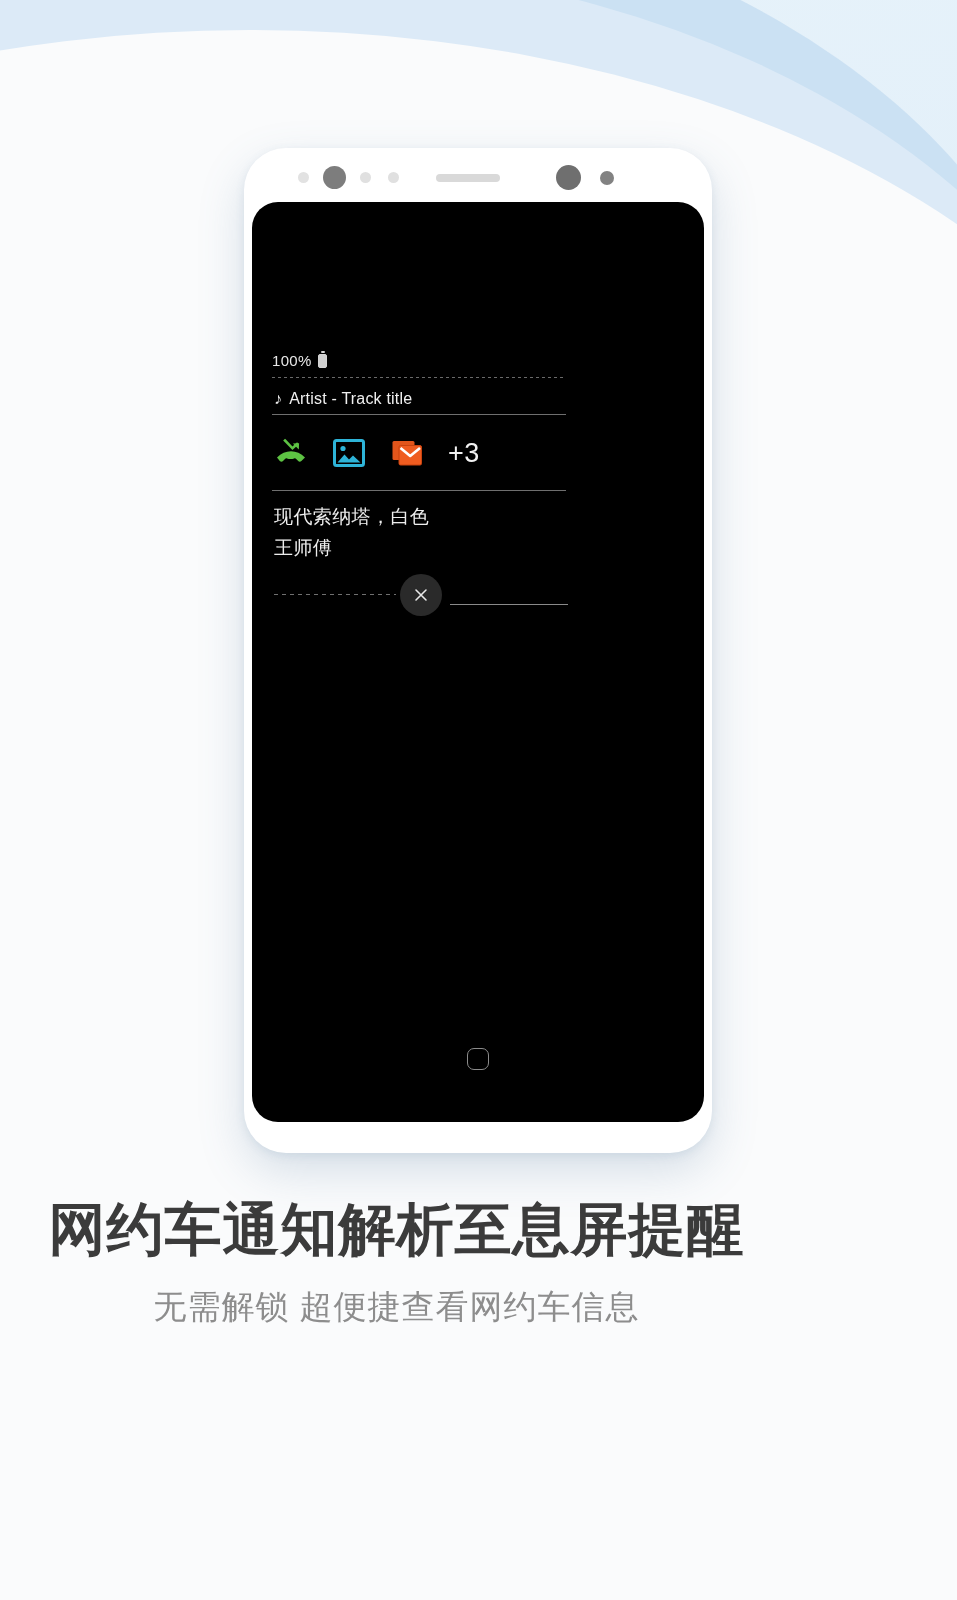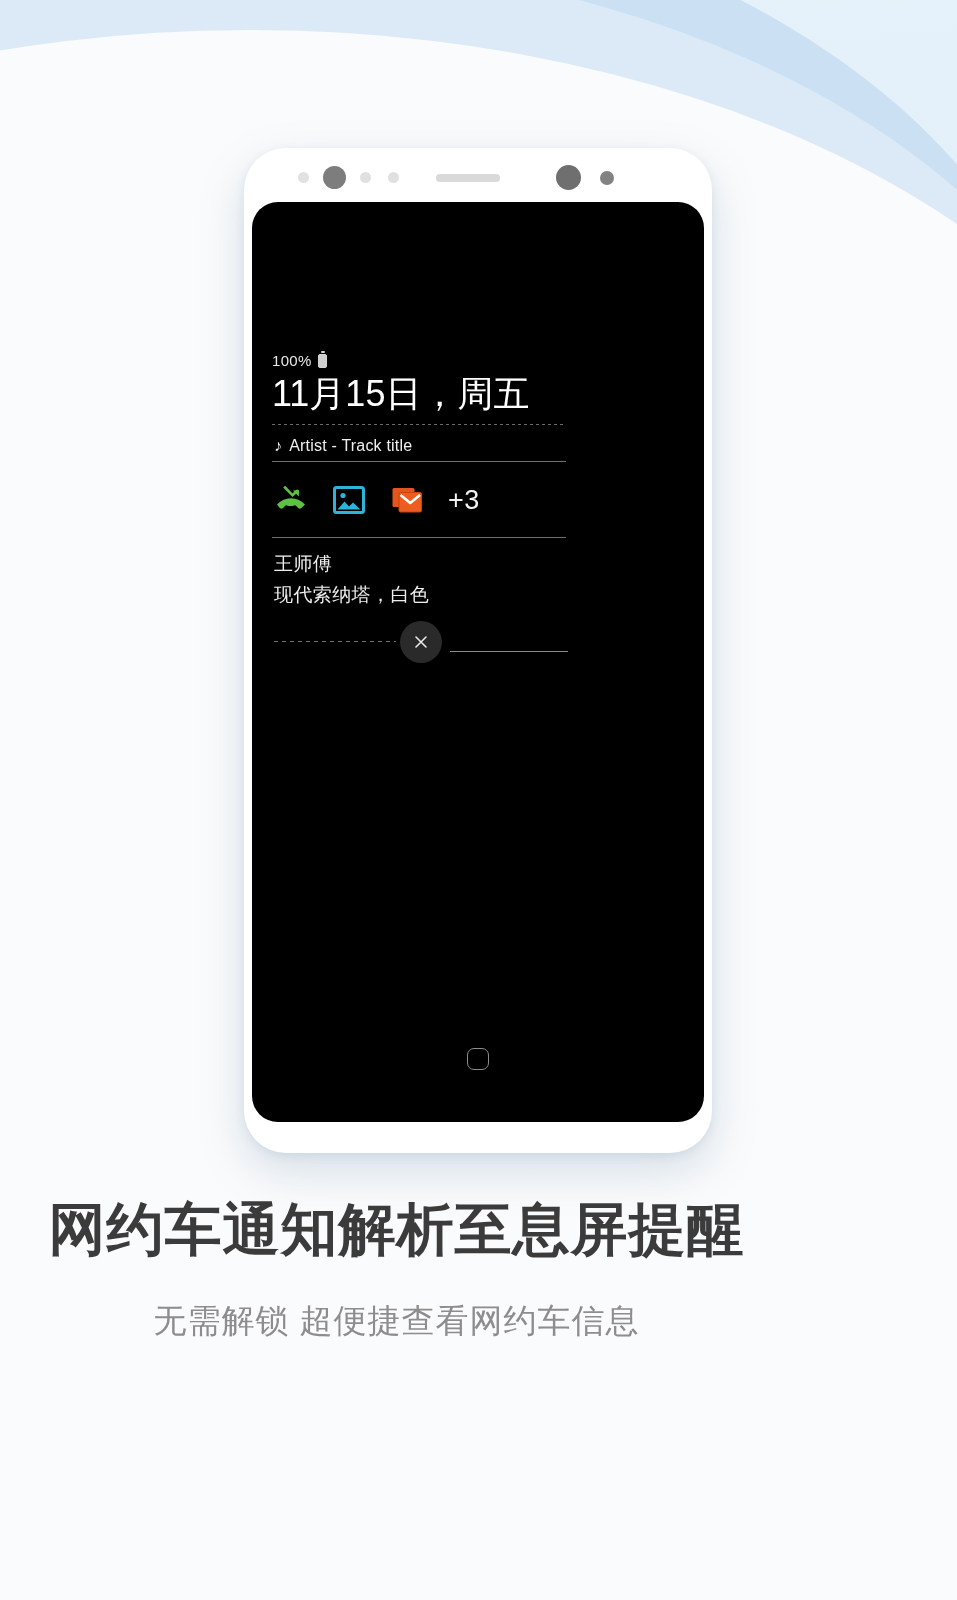--- a/index.html
+++ b/index.html
@@ -73,21 +73,21 @@
   
   .aod{
     position:absolute;
     left:20px; top:150px;
     width:312px;
     color:#ffffff;
   }
   .battery-row{
     display:flex; align-items:center; gap:6px;
     font-size:15px; color:#e8e8e8; letter-spacing:.3px;
-    margin-bottom:2px;
+    margin-bottom:8px;
   }
   .batt-glyph{
     position:relative;
     width:9px; height:14px;
     border:1.4px solid #d5d5d5;
     border-radius:2px;
     background:#cfcfcf;
   }
   .batt-glyph:before{
     content:""; position:absolute;
@@ -173,21 +173,21 @@
     text-align:center;
   }
   .headline{
     font-size:57px;
     font-weight:700;
     color:#3b3b3b;
     letter-spacing:1px;
     line-height:1.18;
   }
   .subline{
-    margin-top:36px;
+    margin-top:22px;
     font-size:33px;
     font-weight:400;
     color:#8d8d8d;
     letter-spacing:1px;
   }
 </style>
 </head>
 <body>
 
 <div id="stage">
@@ -212,21 +212,20 @@
 
     <div class="screen">
 
       <div class="aod">
 
         <div class="battery-row">
           <span>100%</span>
           <span class="batt-glyph"></span>
         </div>
 
-        <div class="date">11月15日，周五</div>
 
         <div class="hr-dot"></div>
         <div class="music">
           <span class="note">♪</span>
           <span>Artist - Track title</span>
         </div>
         <div class="hr-solid"></div>
 
         <div class="notif-row">
           <span class="nicon">
@@ -249,22 +248,22 @@
               <rect x="9" y="9.5" width="22.5" height="19.5" rx="1.5" fill="#ef5c20" stroke="#c9430f" stroke-width="1"></rect>
               <path d="M10.5 12l9.7 8 9.8-8" fill="none" stroke="#ffffff" stroke-width="2.6" stroke-linejoin="round"></path>
             </svg>
           </span>
           <span class="plus-n">+3</span>
         </div>
 
         <div class="hr-solid"></div>
 
         <div class="ride">
+          <div>现代索纳塔，白色</div>
           <div>王师傅</div>
-          <div>现代索纳塔，白色</div>
         </div>
 
         <div class="dismiss-row">
           <div class="dash-left"></div>
           <div class="line-right"></div>
           <div class="dismiss-btn">
             <svg viewBox="0 0 24 24" width="20" height="20">
               <path d="M6 6l12 12M18 6L6 18" stroke="#e9e9e9" stroke-width="1.9" stroke-linecap="round"></path>
             </svg>
           </div>

